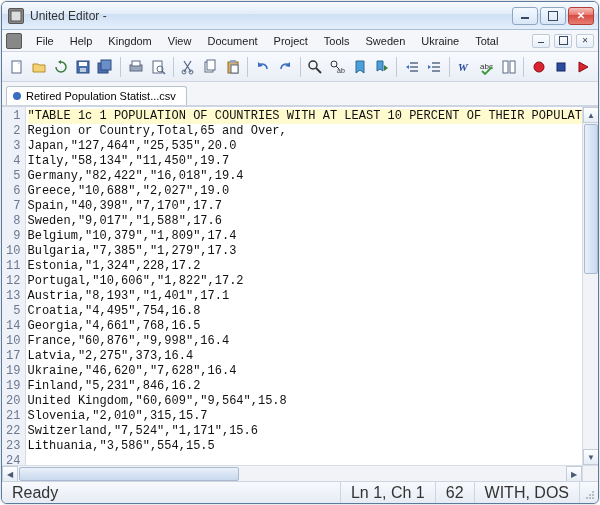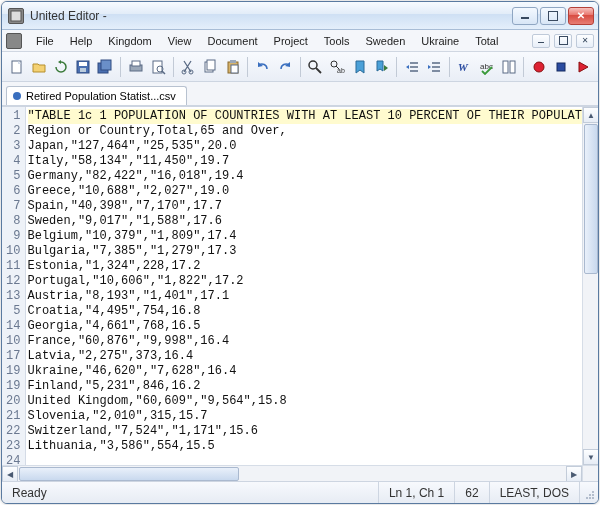--- a/index.html
+++ b/index.html
@@ -188,21 +188,21 @@
   }
   .corner {
     position:absolute;right:0;bottom:0;width:16px;height:16px;
     background:#f1f3f7;border-left:1px solid #d6dde7;border-top:1px solid #d6dde7;
   }
   .statusbar {
     height:22px;
     background:linear-gradient(#f7f9fd,#e7ecf4);
     border-top:1px solid #cdd5e1;
     display:flex;align-items:center;
-    font-size:12px;color:#333;justify-content:center;
+    font-size:16px;color:#333;justify-content:center;
   }
   .statusbar .cell {
     padding:0 10px;border-right:1px solid #cdd5e1;height:100%;display:flex;align-items:center;
   }
   .statusbar .cell.first{flex:1;}
   .statusbar .grip{width:18px;height:100%;display:flex;align-items:flex-end;justify-content:flex-end;padding:2px;}
   .statusbar .grip svg{width:12px;height:12px;opacity:.5;}
 </style>
 </head>
 <body>
@@ -517,21 +517,21 @@
       <div class="thumb"></div>
       <div class="arrow right">▶</div>
     </div>
     <div class="corner"></div>
   </div>
 
   <div class="statusbar">
     <div class="cell first">Ready</div>
     <div class="cell">Ln 1, Ch 1</div>
     <div class="cell">62</div>
-    <div class="cell">LEAST, DOS</div>
+    <div class="cell">WITH, DOS</div>
     <div class="grip">
       <svg viewBox="0 0 12 12">
           <g fill="#7a8aa2">
             <rect x="8" y="8" width="2" height="2"></rect>
             <rect x="5" y="8" width="2" height="2"></rect>
             <rect x="8" y="5" width="2" height="2"></rect>
             <rect x="2" y="8" width="2" height="2"></rect>
             <rect x="5" y="5" width="2" height="2"></rect>
             <rect x="8" y="2" width="2" height="2"></rect>
           </g>

